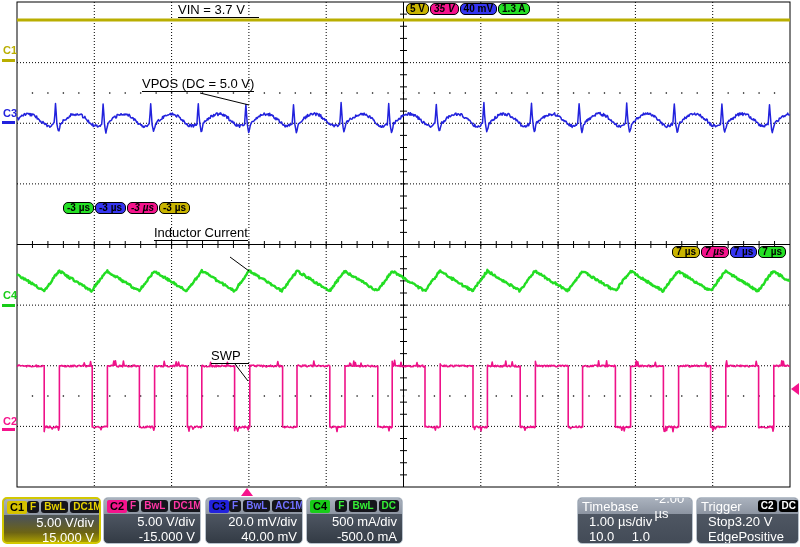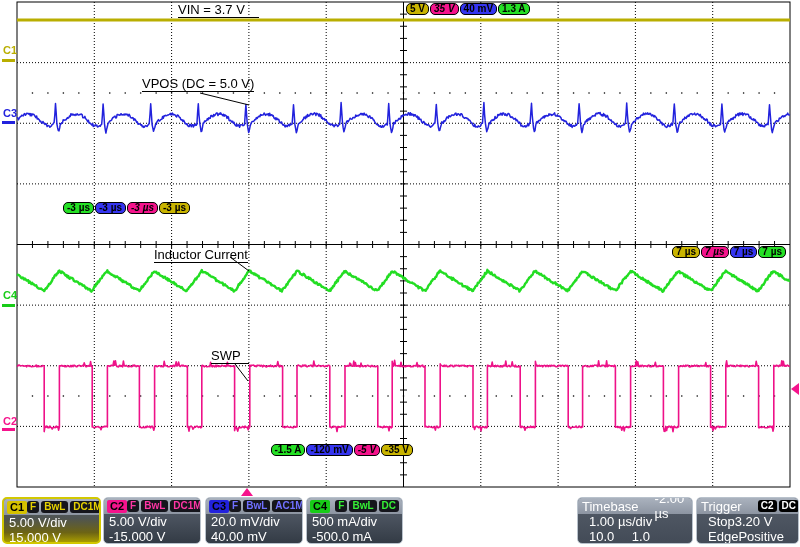--- a/index.html
+++ b/index.html
@@ -36,21 +36,21 @@
             background:linear-gradient(180deg,#59616d 0%,#4a525e 45%,#333b45 100%);}
   .desc-box.selected{border:2px solid #d2c800;
             background:linear-gradient(180deg,#59616d 0%,#4f5452 45%,#6d6414 78%,#a89c00 100%);}
   .desc-head{display:flex;align-items:center;height:16px;padding:0 3px;
              background:linear-gradient(180deg,#aab2be 0%,#8d95a2 100%);}
   .ch-badge{font-size:11px;font-weight:bold;color:#000;border-radius:2px;padding:0 3px;line-height:13px;}
   .mini-badges{margin-left:auto;display:flex;gap:2px;}
   .mini-badge{background:#15151c;border-radius:3px;font-size:10px;line-height:12px;padding:0 3px;font-weight:bold;}
   .c1 .mini-badge{color:#e6d200;} .c2 .mini-badge{color:#ff35a5;}
   .c3 .mini-badge{color:#7070ff;} .c4 .mini-badge{color:#35f035;}
-  .desc-val{line-height:15px;padding:0 5px;}
+  .desc-val{text-align:right;line-height:15px;padding:0 5px;}
 
   .info-box{position:absolute;top:497px;height:47px;box-sizing:border-box;border-radius:5px;
             border:1px solid #b9c2cc;color:#fff;font-size:13px;overflow:hidden;
             background:linear-gradient(180deg,#555d69 0%,#434b57 100%);}
   .info-head{display:flex;align-items:center;justify-content:space-between;height:16px;padding:0 4px;
              background:linear-gradient(180deg,#aab2be 0%,#8d95a2 100%);gap:16px;}
   .info-row{display:flex;justify-content:flex-start;line-height:15px;padding:0 11px;}
   .blk-badge{background:#000;color:#fff;border-radius:3px;font-size:10px;line-height:12px;
              padding:0 3px;font-weight:bold;}
   .head-badges{display:flex;gap:2px;}
@@ -280,46 +280,40 @@
   <div class="ch-dash bgc1" style="top:59px;"></div>
   <div class="ch-marker tc3" style="left:3px;top:108px;">C3</div>
   <div class="ch-dash bgc3" style="top:121px;"></div>
   <div class="ch-marker tc4" style="left:3px;top:290px;">C4</div>
   <div class="ch-dash bgc4" style="top:304px;"></div>
   <div class="ch-marker tc2" style="left:3px;top:416px;">C2</div>
   <div class="ch-dash bgc2" style="top:428px;"></div>
 
   <div class="annot" style="left:178px;top:3px;padding-right:14px;">VIN = 3.7 V</div>
   <div class="annot" style="left:142px;top:77px;">VPOS (DC = 5.0 V)</div>
-  <div class="annot" style="left:154px;top:248px;">Inductor Current</div>
+  <div class="annot" style="left:154px;top:226px;">Inductor Current</div>
   <div class="annot" style="left:211px;top:349px;padding-right:8px;">SWP</div>
 
   <div class="cursor-col" id="cur-top" style="left:406px;top:3px;">
       <div class="cursor-box bg-c1">5 V</div>
       <div class="cursor-box bg-c2">35 V</div>
       <div class="cursor-box bg-c3">40 mV</div>
       <div class="cursor-box bg-c4">1.3 A</div>
     </div>
   <div class="cursor-col" id="cur-left" style="left:18px;top:202px;margin-left:45px;">
       <div class="cursor-box bg-c4">-3 µs</div>
       <div class="cursor-box bg-c3">-3 µs</div>
       <div class="cursor-box bg-c2">-3 µs</div>
       <div class="cursor-box bg-c1">-3 µs</div>
     </div>
   <div class="cursor-col right-align" id="cur-right" style="right:14px;top:246px;">
       <div class="cursor-box bg-c1">7 µs</div>
       <div class="cursor-box bg-c2">7 µs</div>
       <div class="cursor-box bg-c3">7 µs</div>
       <div class="cursor-box bg-c4">7 µs</div>
-    </div>
-  <div class="cursor-col right-align" id="cur-bottom" style="right:387px;top:444px;">
-      <div class="cursor-box bg-c4">-1.5 A</div>
-      <div class="cursor-box bg-c3">-120 mV</div>
-      <div class="cursor-box bg-c2">-5 V</div>
-      <div class="cursor-box bg-c1">-35 V</div>
     </div>
 
   <div class="tri-up"></div>
   <div class="tri-left"></div>
 
   <div class="desc-box c1 selected" style="left:2px;width:99px;">
     <div class="desc-head">
       <span class="ch-badge bgc1" style="background:#d6c200;">C1</span>
       <span class="mini-badges">
         <span class="mini-badge">F</span>

